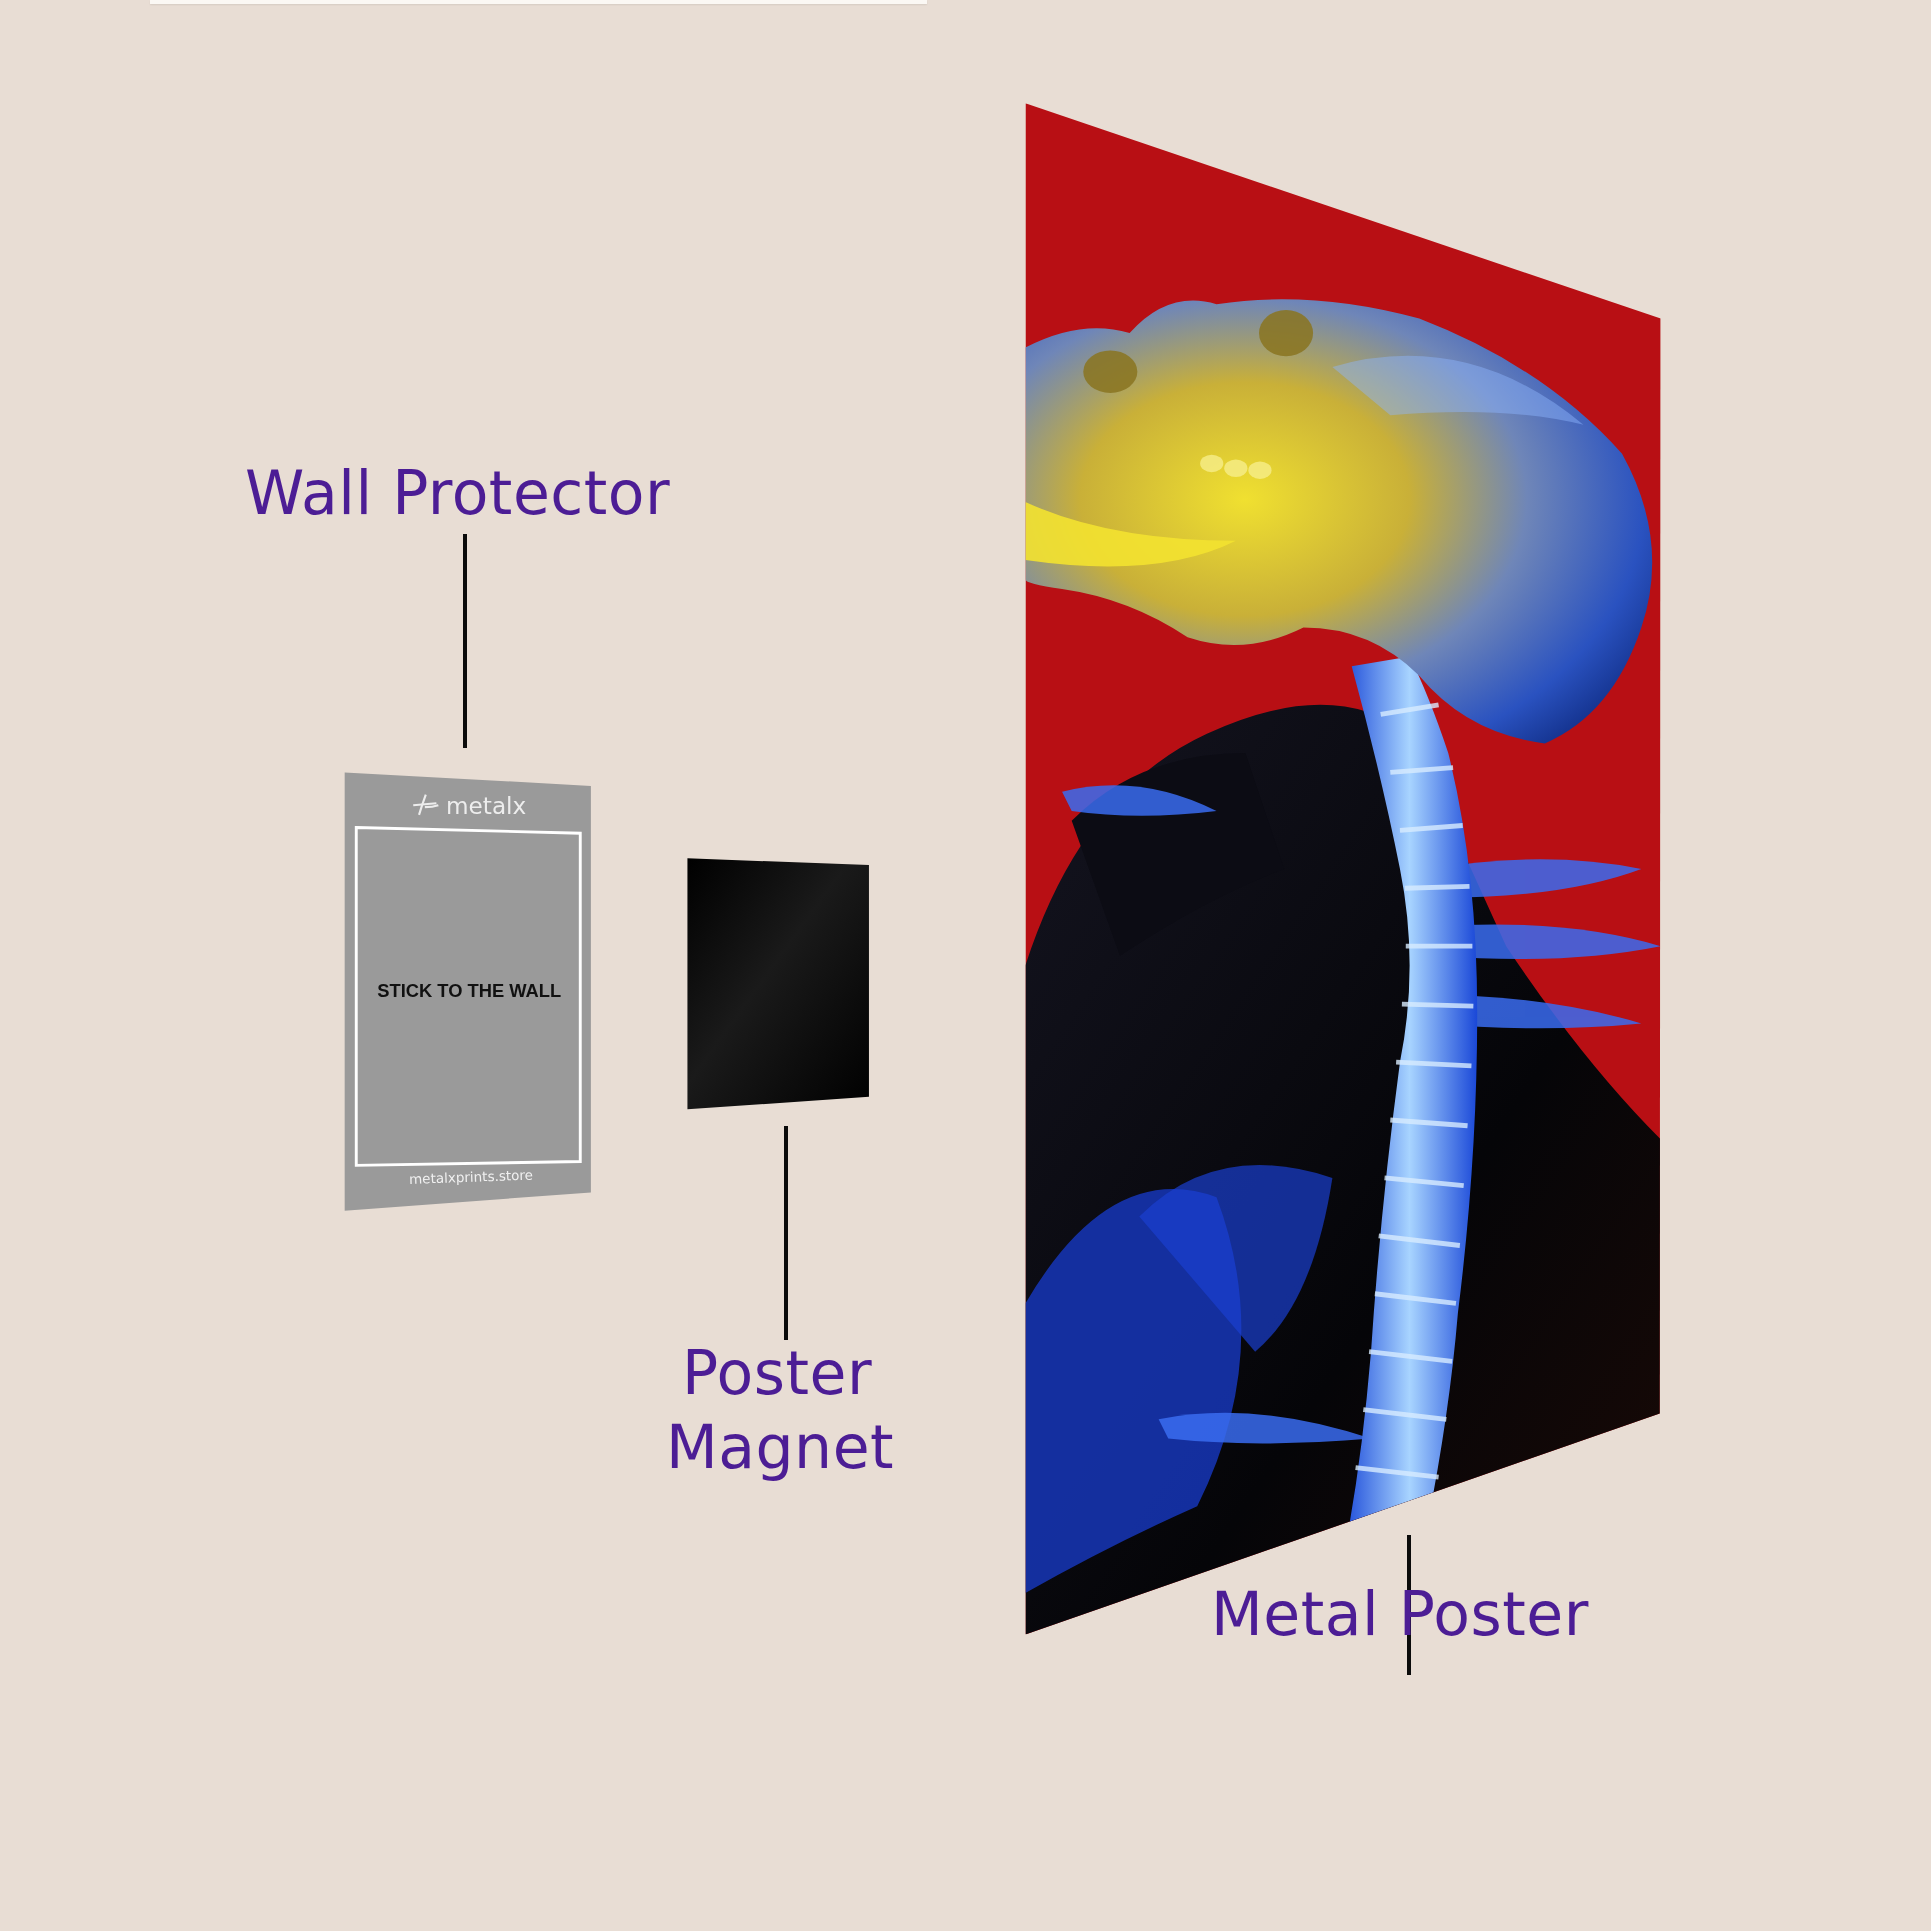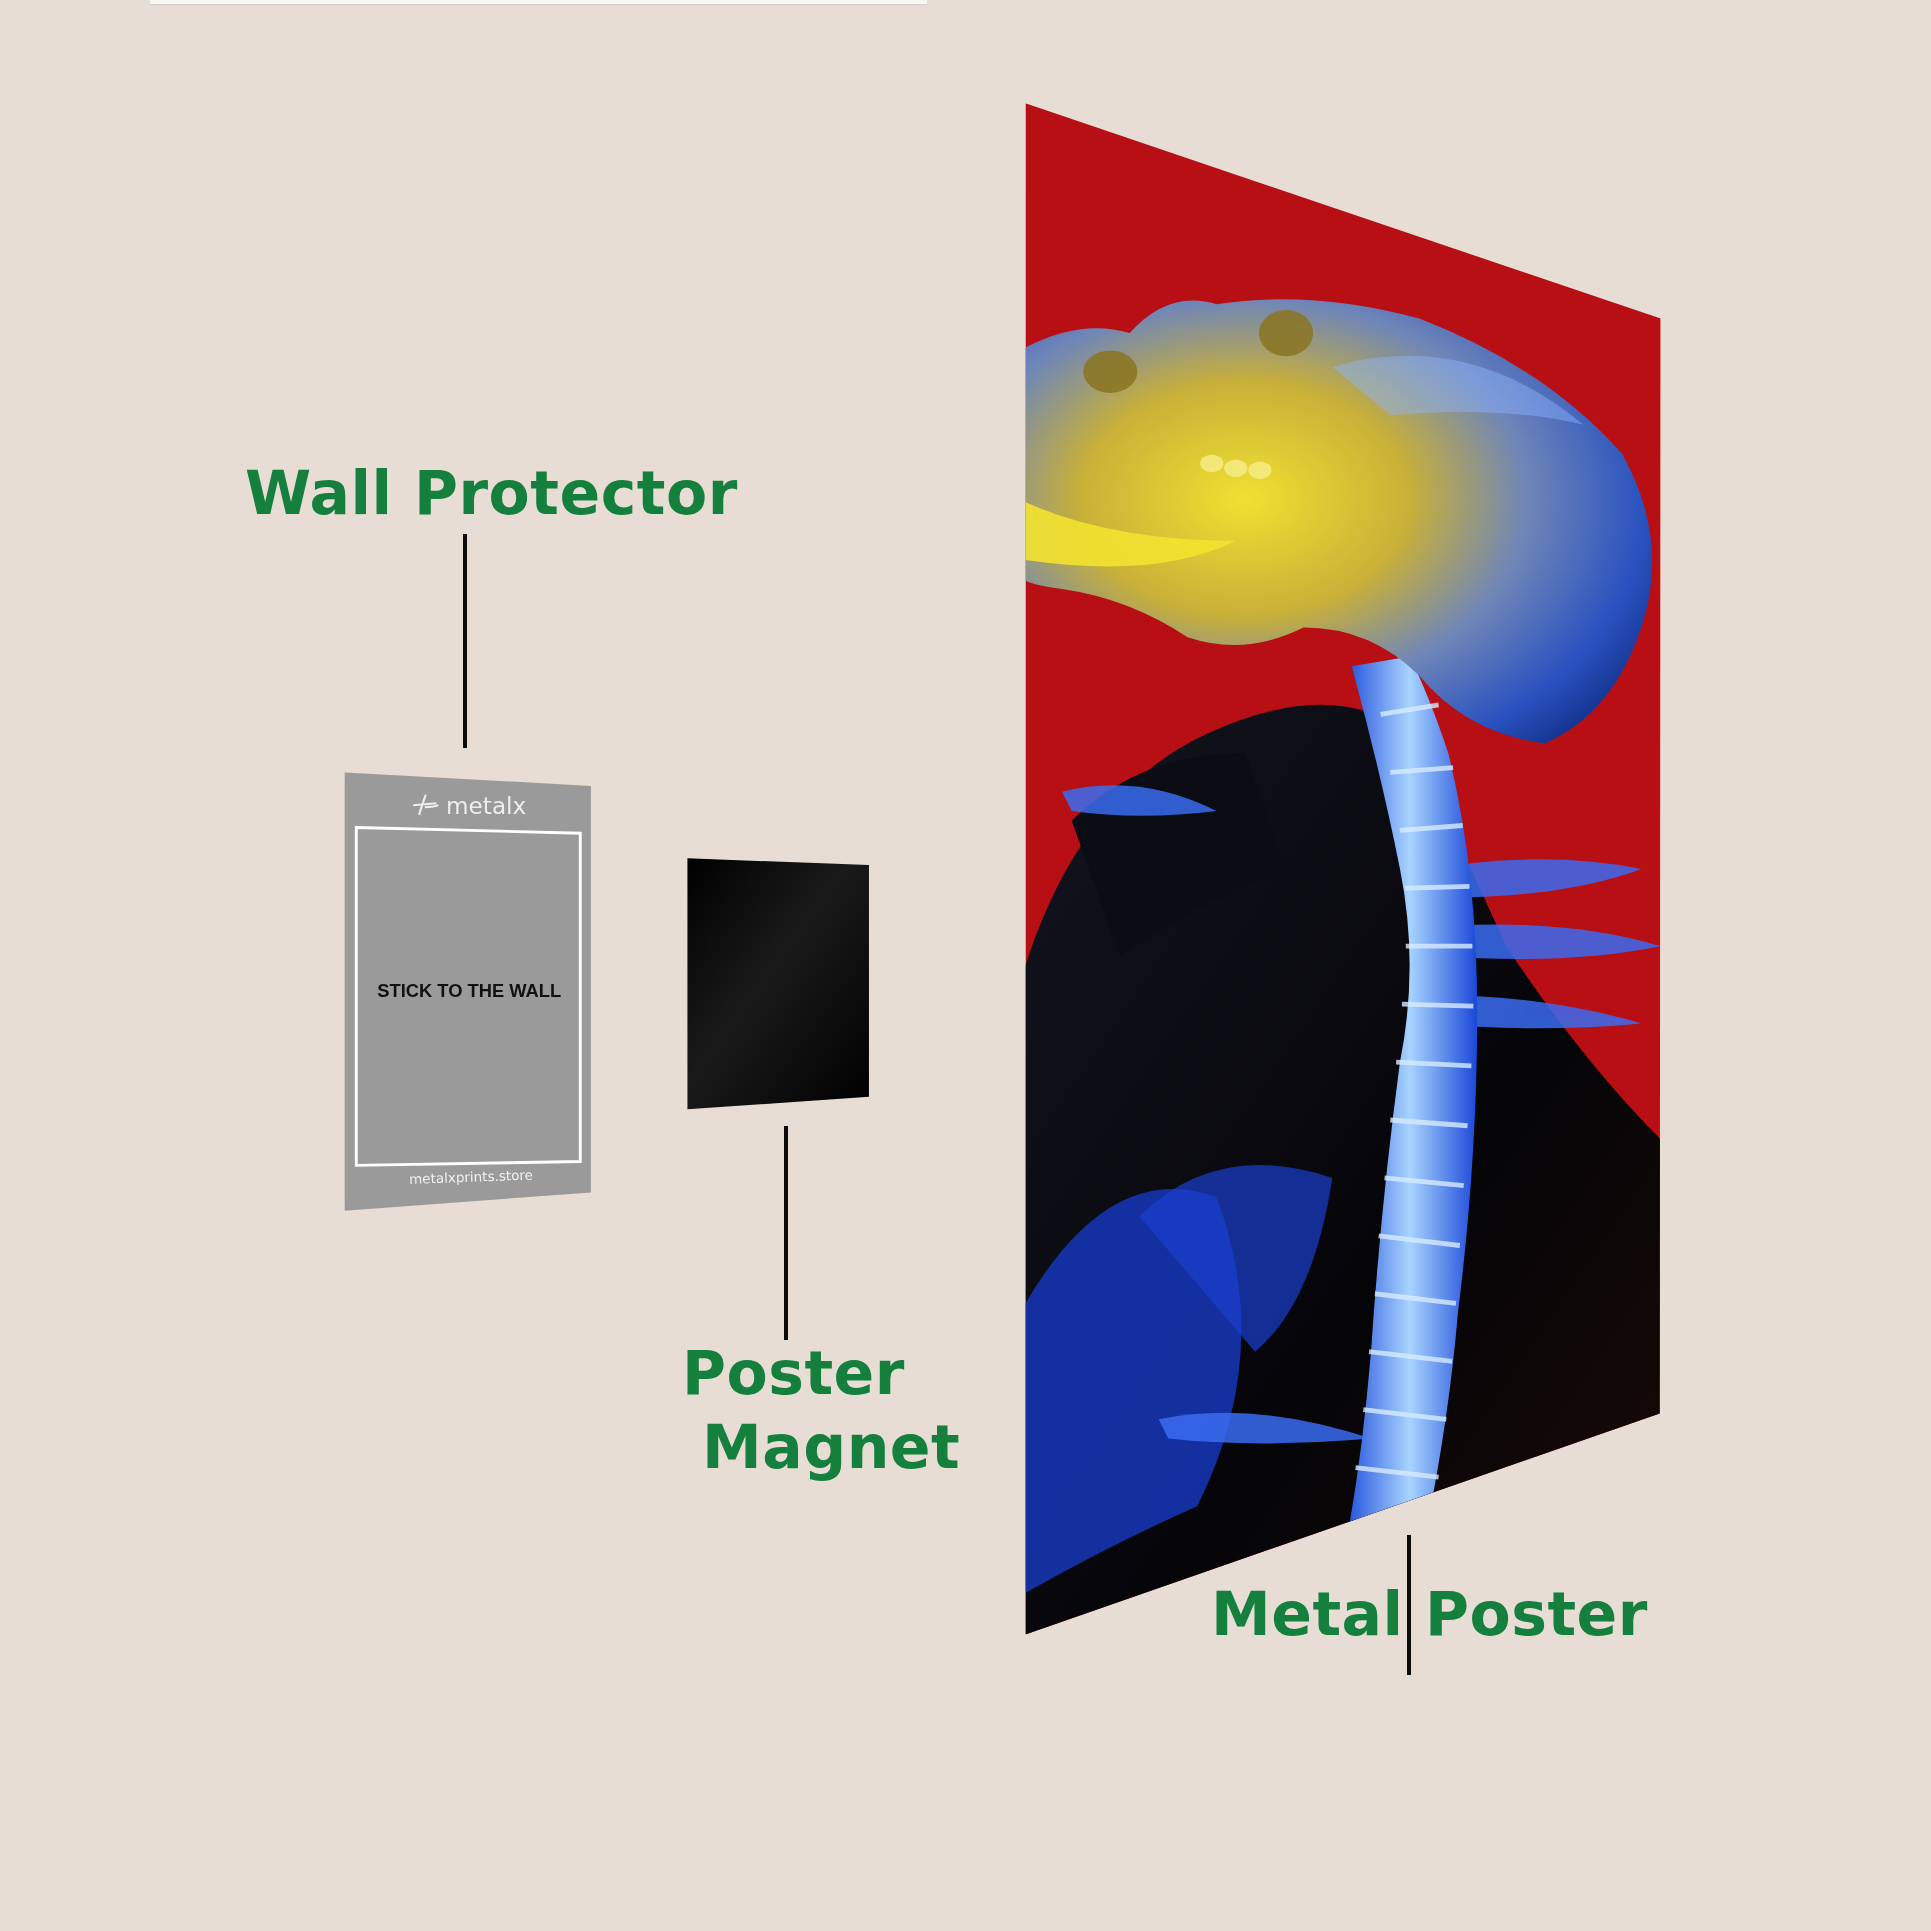--- a/index.html
+++ b/index.html
@@ -1,35 +1,35 @@
 <!DOCTYPE html>
 <html><head>
 <meta charset="utf-8">
 <style>
   html, body { margin:0; padding:0; }
   body { width:1931px; height:1931px; background:#e8ddd4; position:relative; overflow:hidden;
          font-family:"DejaVu Sans", sans-serif; }
   .topbar { position:absolute; left:150px; top:0; width:777px; height:3.9px; background:#fbf8f4;
             box-shadow:0 1px 1.9px rgba(0,0,0,0.08); }
-  .label { position:absolute; color:#15803d; font-family:"DejaVu Sans", sans-serif; font-weight:700;
+  .label { position:absolute; color:#4c1d95; font-family:"DejaVu Sans", sans-serif; font-weight:400;
            letter-spacing:0.5px; white-space:nowrap; }
   .leader { position:absolute; width:3.9px; background:#0b0b0b; }
   #stage { position:absolute; left:0; top:0; }
 </style>
 </head>
 <body>
 
 <div class="topbar"></div>
 
 <div class="label" style="left:245px; top:458px; font-size:60px;">Wall Protector</div>
 <div class="leader" style="left:463px; top:534px; height:214px;"></div>
 
 <div class="leader" style="left:784px; top:1126px; height:214px;"></div>
 <div class="label" style="left:682px; top:1338px; font-size:60px;">Poster</div>
-<div class="label" style="left:666px; top:1412px; font-size:60px;margin-left:36px;">Magnet</div>
+<div class="label" style="left:666px; top:1412px; font-size:60px;">Magnet</div>
 
 <div class="leader" style="left:1407px; top:1535px; height:140px;"></div>
 <div class="label" style="left:1211px; top:1579px; font-size:60px;">Metal Poster</div>
 
 <svg id="stage" width="1931" height="1931" viewBox="0 0 2000 2000" xmlns="http://www.w3.org/2000/svg">
   <defs>
     <clipPath id="posterClip">
       <polygon points="1062,107 1720,330 1719,1464 1062,1693"></polygon>
     </clipPath>
     <linearGradient id="magGrad" x1="0" y1="0" x2="1" y2="1">

